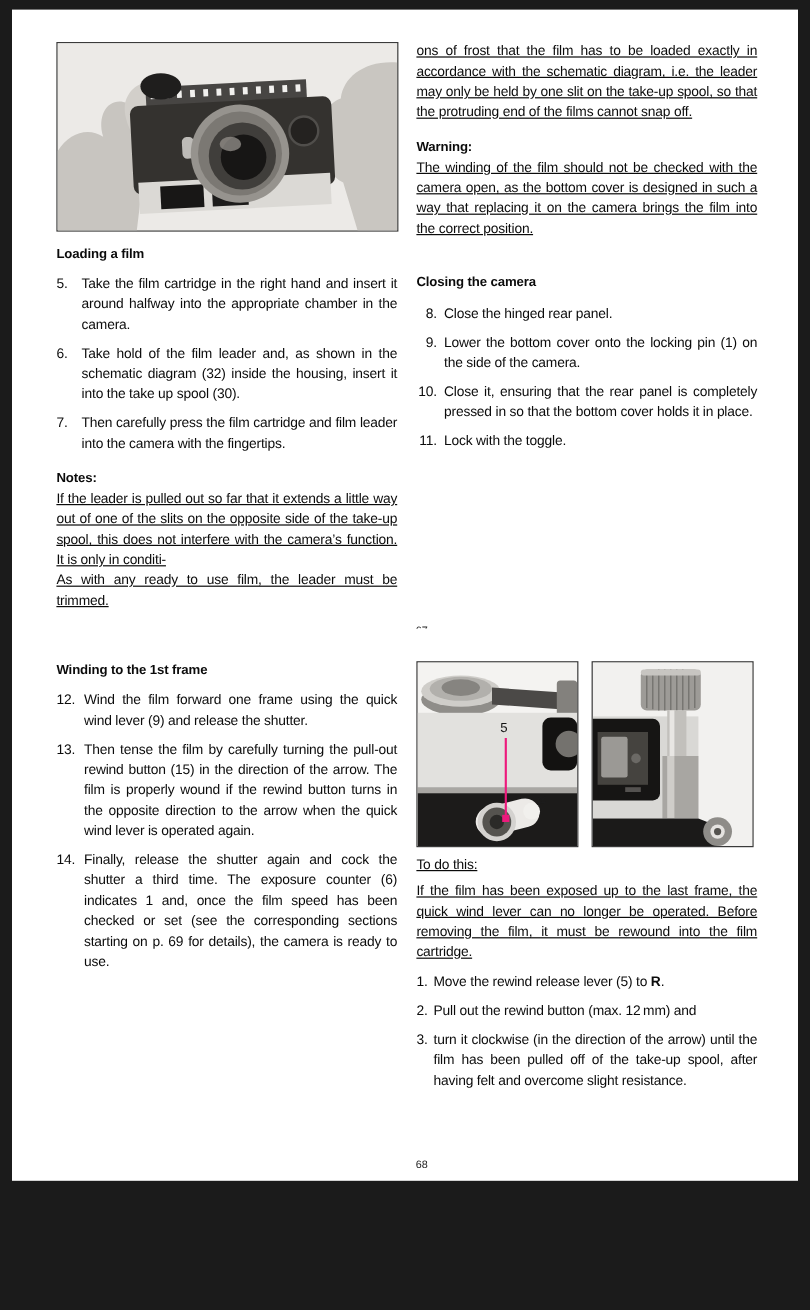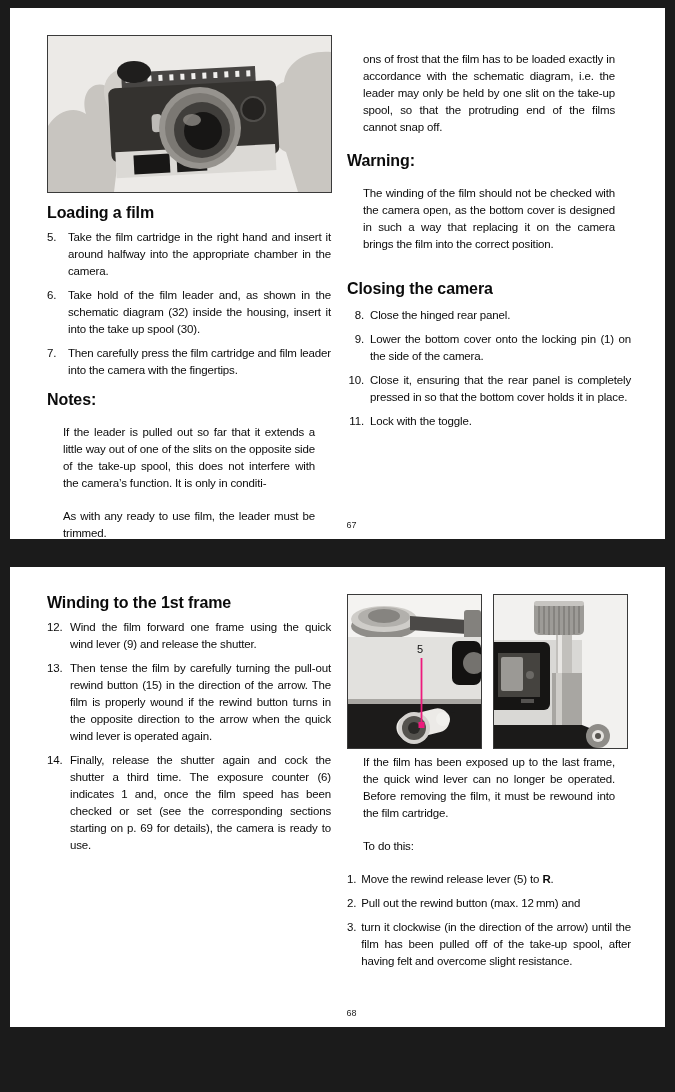--- a/index.html
+++ b/index.html
@@ -2,26 +2,26 @@
 <html><head>
 <meta charset="utf-8">
 <style>
   html,body{margin:0;padding:0;background:#181818;}
   .canvas{
     position:relative;width:675px;height:1092px;background:#1b1b1b;
     font-family:"Liberation Sans",sans-serif;color:#0b0b0b;overflow:hidden;
   }
   .page{position:absolute;left:10px;width:655px;background:#ffffff;}
   .page-1{top:8px;height:531px;}
-  .page-2{top:567px;height:460px;}
+  .page-2{top:524px;height:460px;}
   .col{position:absolute;top:27px;width:284px;}
   .col-left{left:37px;}
   .col-right{left:337px;}
-  .p{font-size:11.5px;line-height:17px;text-align:justify;letter-spacing:-0.15px;margin:16px;}
-  .h{font-size:16px;line-height:17px;font-weight:700;letter-spacing:-0.1px;margin:0;}
+  .p{font-size:11.5px;line-height:17px;text-align:justify;letter-spacing:-0.15px;margin:0;text-decoration:underline;}
+  .h{font-size:11px;line-height:17px;font-weight:700;letter-spacing:-0.1px;margin:0;}
   .mt-sec{margin-top:12px;}
   .mt-big{margin-top:27px;}
   .list{margin-top:8px;}
   .li{display:flex;margin-top:7px;}
   .li:first-child{margin-top:0;}
   .num{flex:0 0 14px;margin-right:7px;font-size:11.5px;line-height:17px;letter-spacing:-0.15px;white-space:nowrap;}
   .list-ralign .num{flex:0 0 17px;margin-right:6px;text-align:right;}
   .list-wide .num{flex:0 0 16px;}
   .list-tight .num{flex:0 0 9px;margin-right:5px;}
   .txt{flex:1;font-size:11.5px;line-height:17px;text-align:justify;letter-spacing:-0.15px;}
@@ -225,22 +225,22 @@
 
             <path d="M0,130 L88,130 L98,134 L104,153 L0,153 Z" fill="#1b1a19"></path>
 
             <circle cx="104" cy="141" r="12" fill="#8e8c88"></circle>
             <circle cx="104" cy="141" r="6" fill="#e5e3e0"></circle>
             <circle cx="104" cy="141" r="3" fill="#55534f"></circle>
           </svg>
         </figure>
       </div>
 
+      <p class="p" style="margin-top:7px;">To do this:</p>
       <p class="p" style="margin-top:5px;">If the film has been exposed up to the last frame, the quick wind lever can no longer be operated. Before removing the film, it must be rewound into the film cartridge.</p>
-      <p class="p" style="margin-top:7px;">To do this:</p>
 
       <div class="list list-tight">
         <div class="li">
           <span class="num">1.</span>
           <span class="txt"><span>Move the rewind release lever (5) to </span><b>R</b><span>.</span></span>
         </div>
         <div class="li">
           <span class="num">2.</span>
           <span class="txt">Pull out the rewind button (max. 12 mm) and</span>
         </div>

